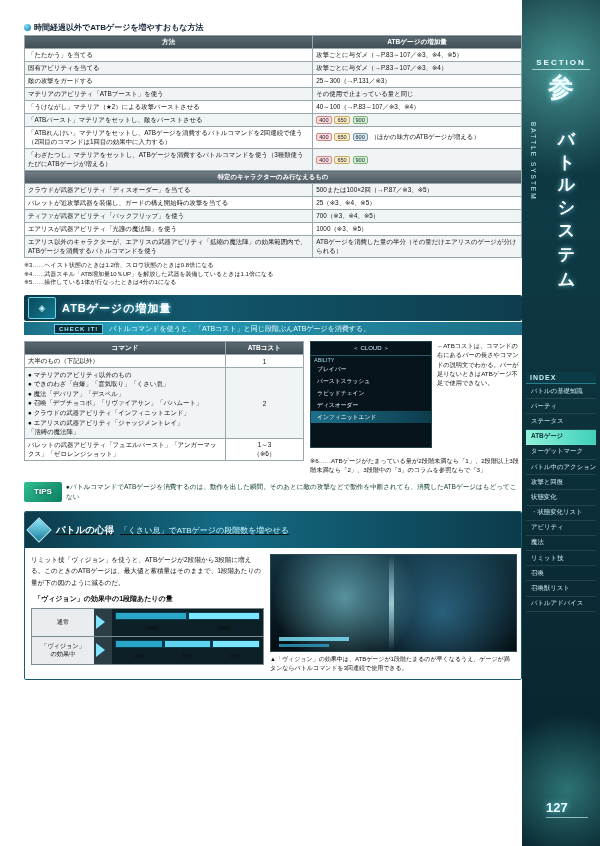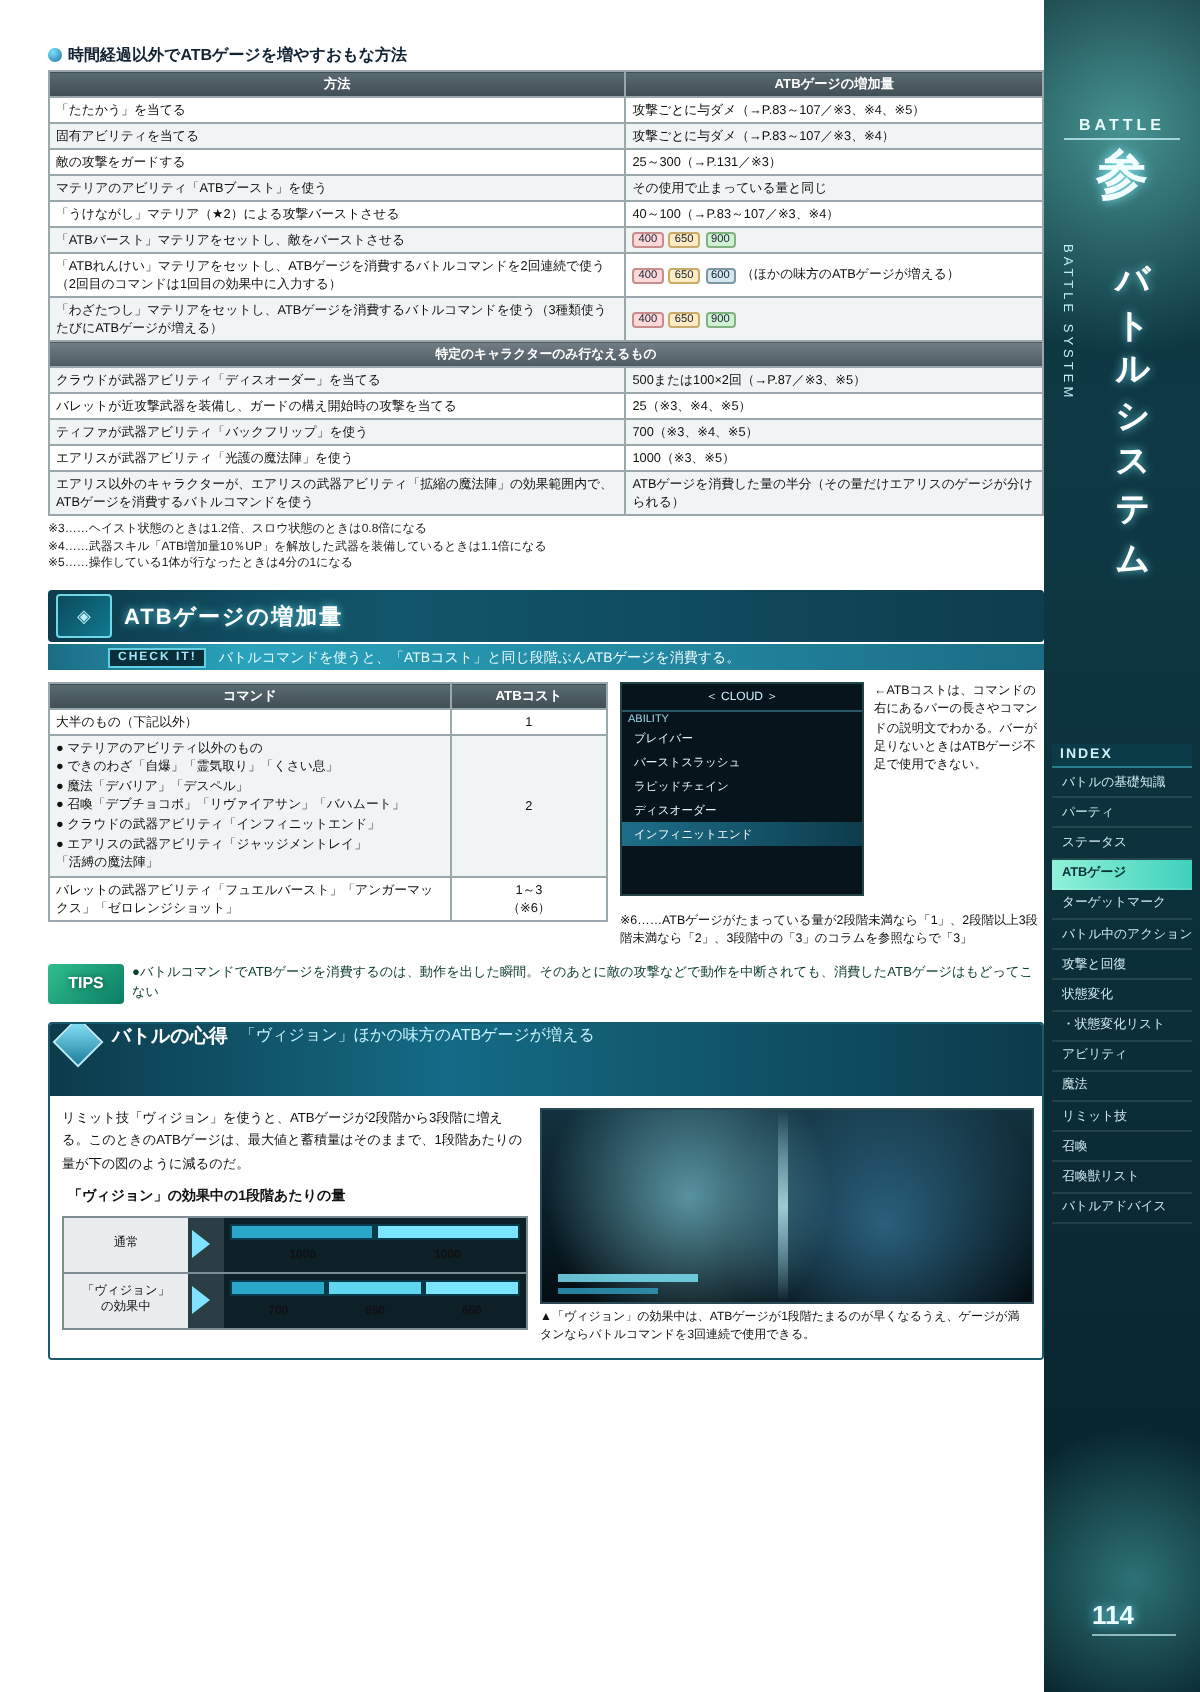--- a/index.html
+++ b/index.html
@@ -158,22 +158,23 @@
     display:flex;align-items:center;justify-content:center;border-radius:2px;
     text-shadow:0 0 3px rgba(0,0,0,.5);
   }
   .tips .tiptxt{font-size:6.6px;line-height:1.55;color:#0c3a2f;}
 
   
   .bottom{
     margin-top:9px;border:1px solid #1a5a6d;border-radius:2px;overflow:hidden;
   }
   .bottom .bh{
-    height:36px;display:flex;align-items:flex-start;
+    height:36px;display:flex;align-items:center;
     background:linear-gradient(90deg,#0c3b4b,#146b85 40%,#0c3b4b 100%);
+    text-decoration:underline;
   }
   .bottom .bh .dia{
     width:16px;height:16px;margin-left:5px;transform:rotate(45deg);
     background:linear-gradient(135deg,#8fe9ff,#1b7e9b);border:1px solid #bff0ff;
   }
   .bottom .bh .t1{color:#fff;font-size:9.5px;font-weight:bold;margin-left:8px;}
   .bottom .bh .t2{color:#c9f3ff;font-size:8px;margin-left:6px;}
   .bottom .bbody{display:flex;background:#fff;padding:6px;gap:6px;}
   .bbody .lcol{width:250px;font-size:6.6px;line-height:1.7;color:#111;}
   .bbody .rcol{width:245px;}
@@ -382,21 +383,21 @@
 
     <div class="tips">
       <div class="tipsbadge">TIPS</div>
       <div class="tiptxt">●バトルコマンドでATBゲージを消費するのは、動作を出した瞬間。そのあとに敵の攻撃などで動作を中断されても、消費したATBゲージはもどってこない</div>
     </div>
 
     <div class="bottom">
       <div class="bh">
         <div class="dia"></div>
         <div class="t1">バトルの心得</div>
-        <div class="t2">「ヴィジョン」ほかの味方のATBゲージが増える</div>
+        <div class="t2">「くさい息」でATBゲージの段階数を増やせる</div>
       </div>
       <div class="bbody">
         <div class="lcol">
           <div>リミット技「ヴィジョン」を使うと、ATBゲージが2段階から3段階に増える。このときのATBゲージは、最大値と蓄積量はそのままで、1段階あたりの量が下の図のように減るのだ。</div>
           <div class="subhead">
             <span class="dot"></span>
             <span>「ヴィジョン」の効果中の1段階あたりの量</span>
           </div>
           <div class="gaugebox">
             <div class="gaugerow">
@@ -437,21 +438,21 @@
     </div>
 
   </div>
 </div>
 
 <div id="sidebar">
   <div class="glow"></div>
   <div class="glow2"></div>
 
   <div id="sec-badge">
-    <div class="s-label">BATTLE</div>
+    <div class="s-label">SECTION</div>
     <div class="s-num">参</div>
   </div>
 
   <div id="sec-title">バトルシステム</div>
   <div id="sec-sub">BATTLE SYSTEM</div>
 
   <div id="index-box">
     <div class="idx-head">INDEX</div>
     <div class="idx-item">バトルの基礎知識</div>
     <div class="idx-item">パーティ</div>
@@ -464,16 +465,16 @@
     <div class="idx-item">・状態変化リスト</div>
     <div class="idx-item">アビリティ</div>
     <div class="idx-item">魔法</div>
     <div class="idx-item">リミット技</div>
     <div class="idx-item">召喚</div>
     <div class="idx-item">召喚獣リスト</div>
     <div class="idx-item">バトルアドバイス</div>
   </div>
 
   <div id="page-num">
-    <span>114</span>
+    <span>127</span>
     <span class="pn-deco"></span>
   </div>
 </div>
 
 </body></html>

